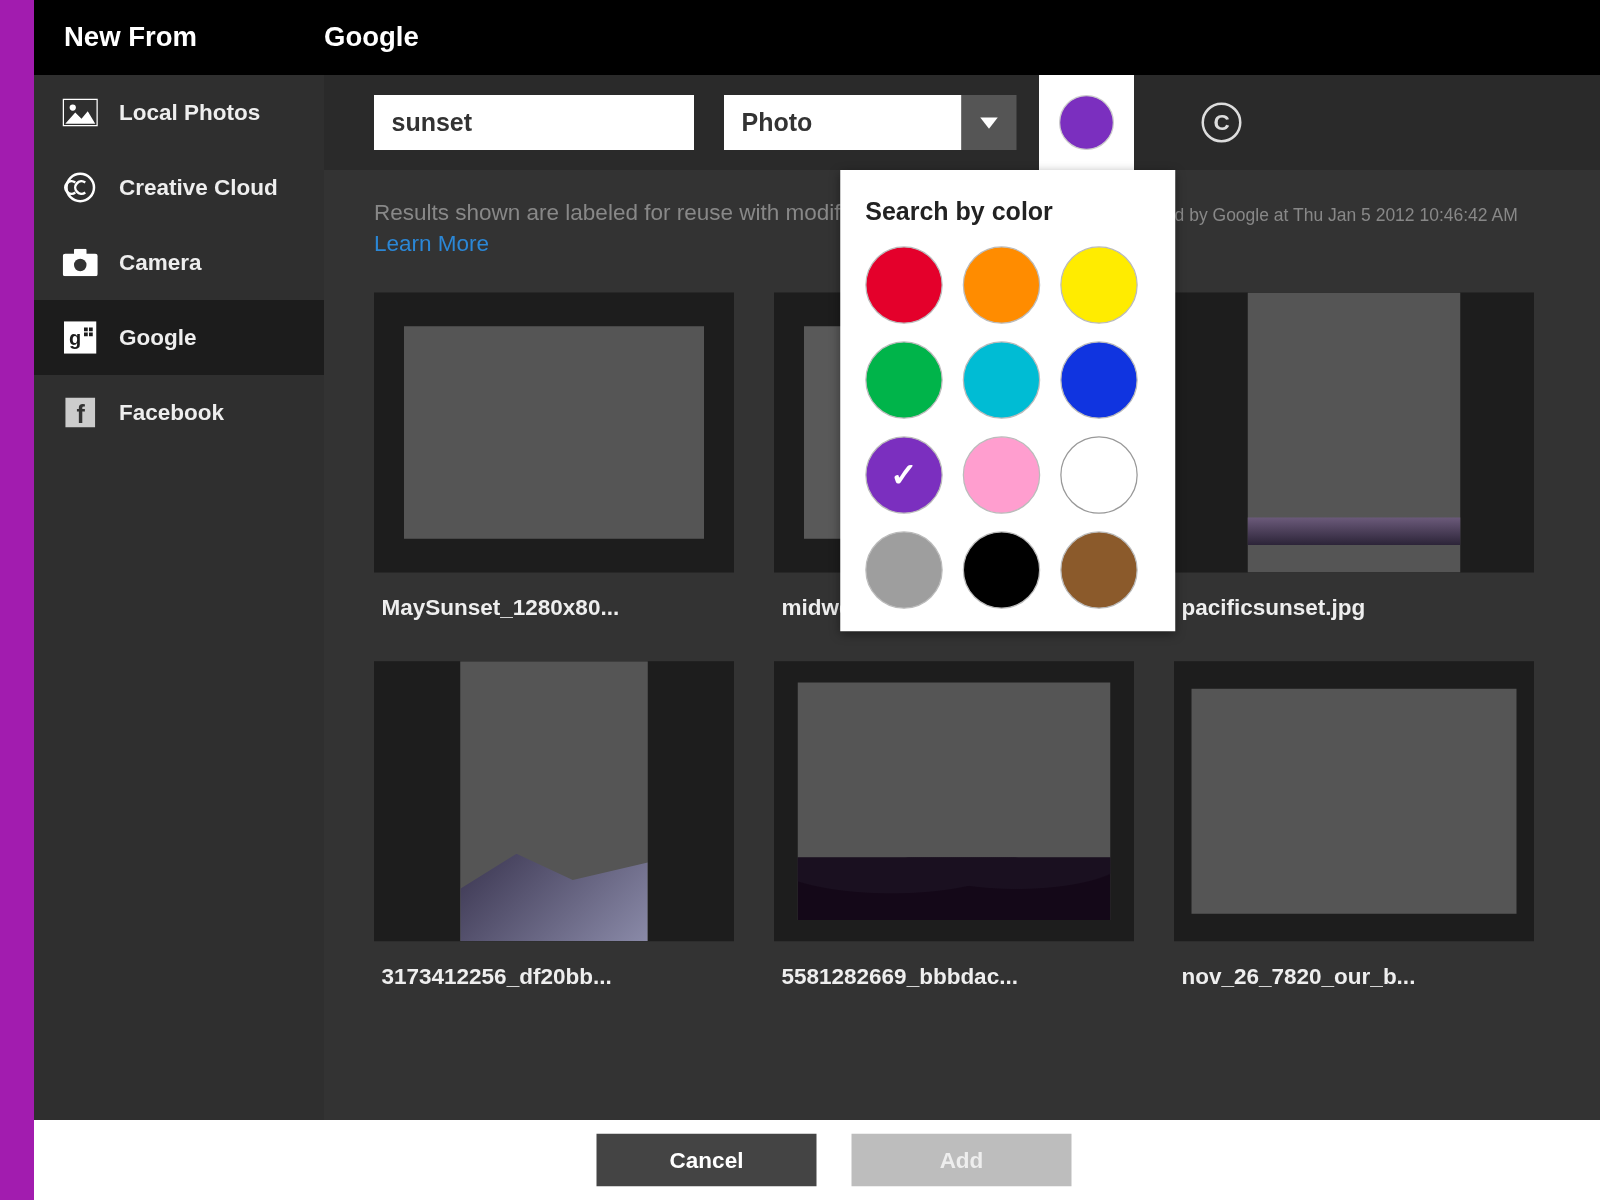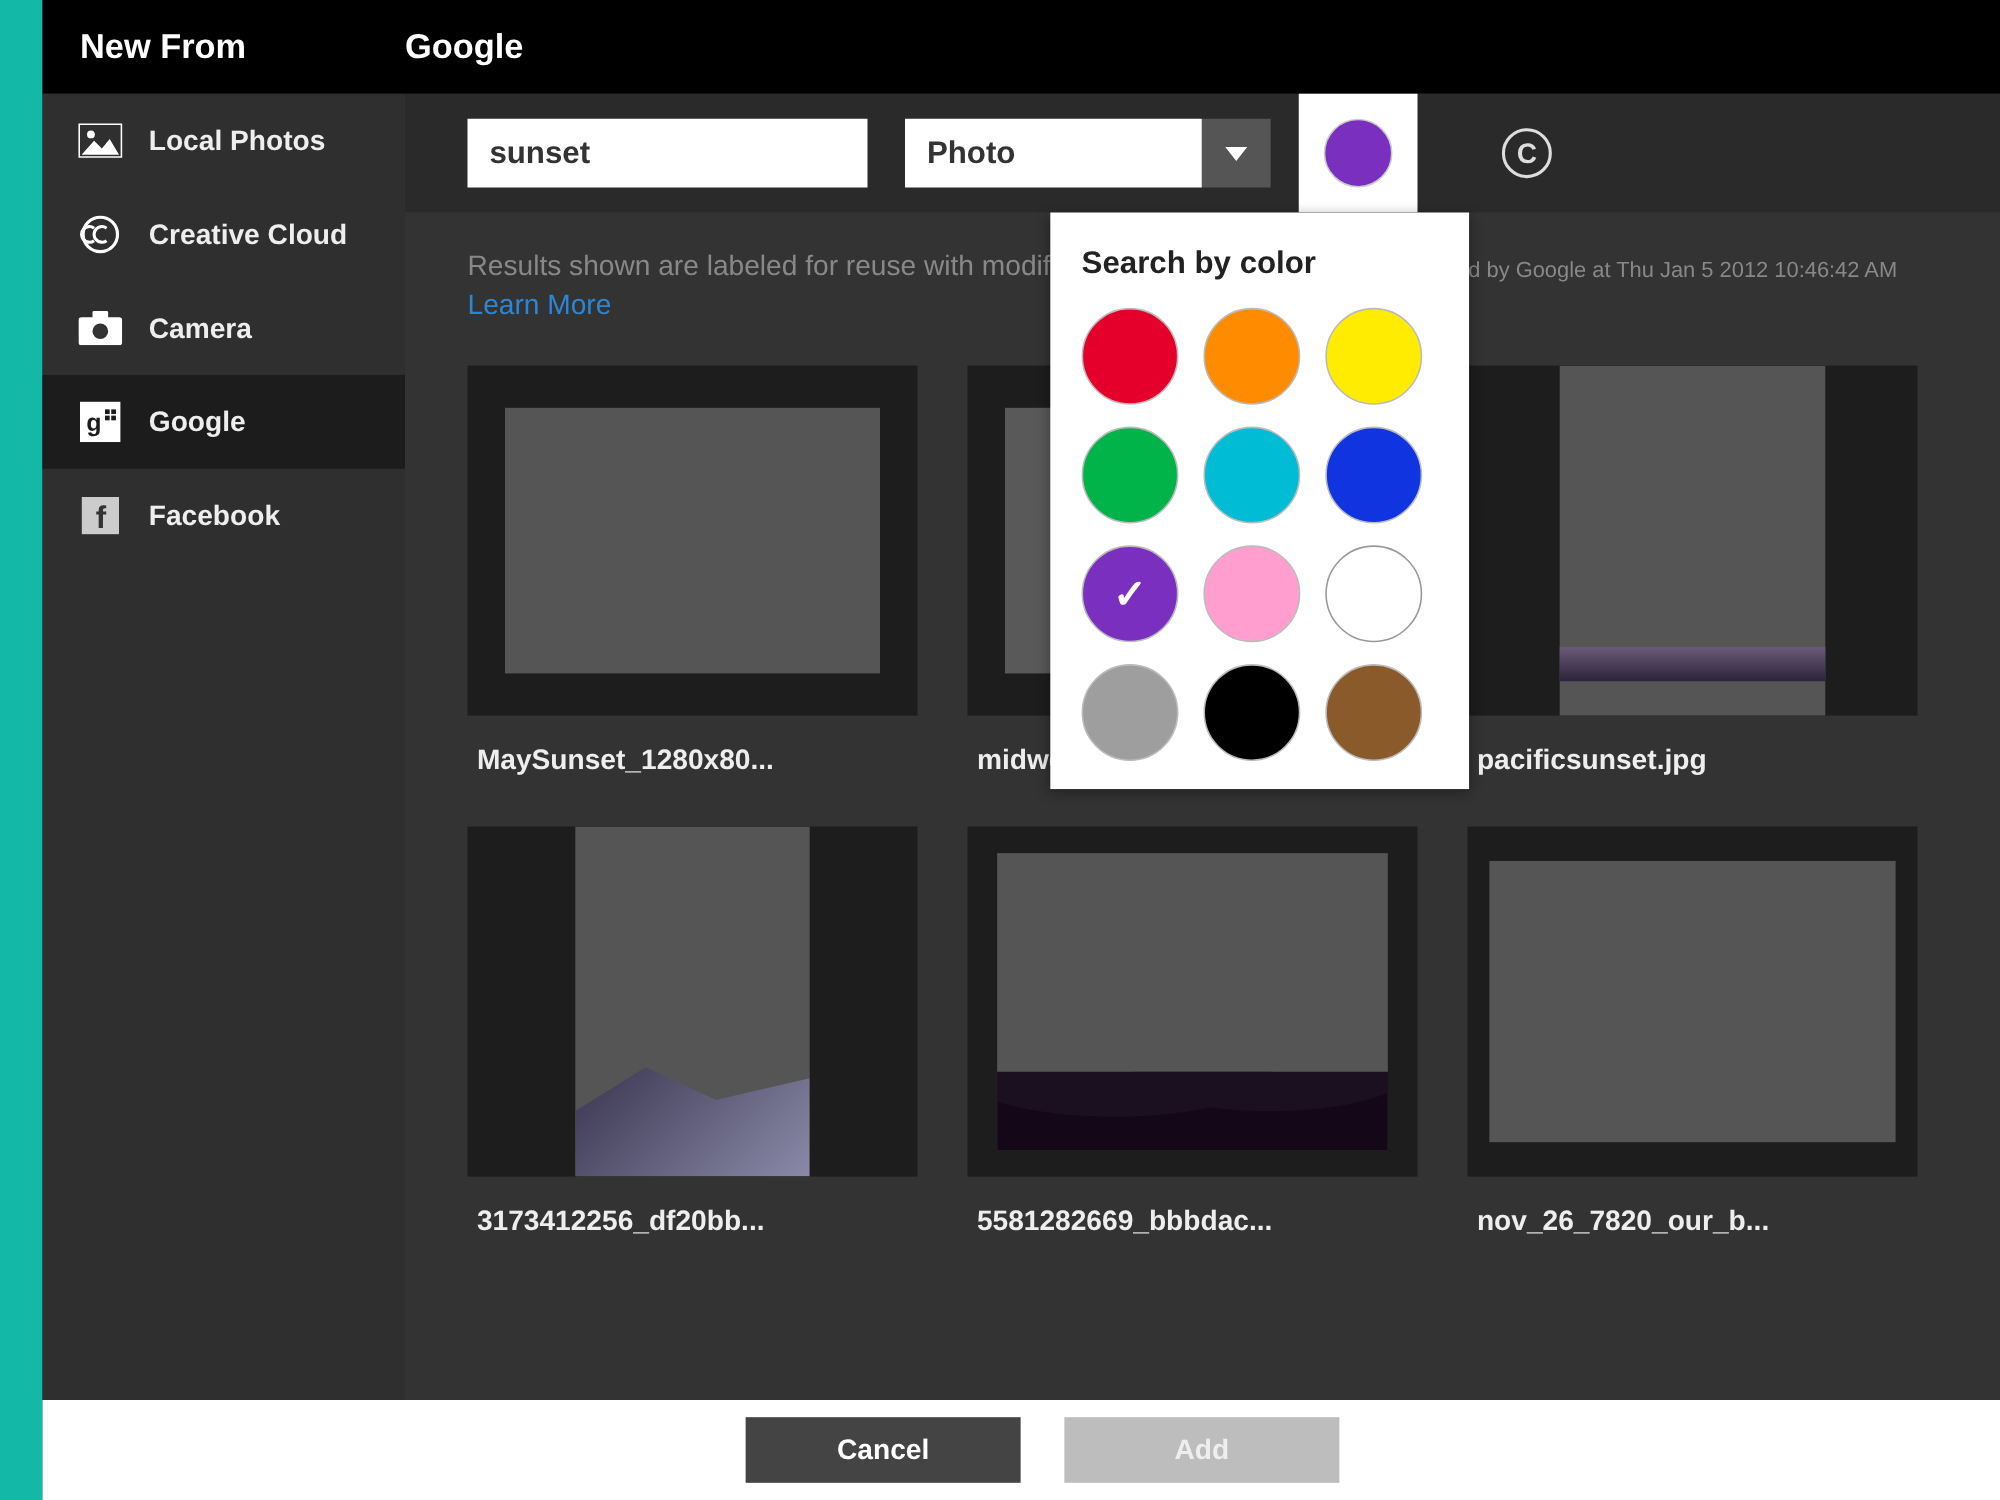--- a/index.html
+++ b/index.html
@@ -1,17 +1,17 @@
 <!DOCTYPE html>
 <html><head>
 <meta charset="utf-8">
 <style>
   * { box-sizing: border-box; margin: 0; padding: 0; }
   html, body { width: 1600px; height: 1200px; overflow: hidden; font-family: Arial, Helvetica, sans-serif; background: #fff; }
-  .letterbox { width: 1348px; height: 1200px; background: #14b8a6; display: flex; flex-direction: column; align-items: center; justify-content: flex-start; }
+  .letterbox { width: 1348px; height: 1200px; background: #a21caf; display: flex; flex-direction: column; align-items: center; justify-content: flex-start; }
   .stage-wrap { width: 1280px; height: 960px; transform: scale(1.25); transform-origin: top left; }
   .stage { width: 1280px; height: 960px; background: #333; position: relative; color: #ddd; }
   
   .header { position: absolute; left: 0; top: 0; width: 1280px; height: 60px; background: #000; display: flex; align-items: center; }
   .header .title-left { padding-left: 24px; font-size: 22px; font-weight: 600; color: #fff; width: 232px; }
   .header .title-main { font-size: 22px; font-weight: 600; color: #fff; }
   
   .sidebar { position: absolute; left: 0; top: 60px; width: 232px; bottom: 64px; background: #2f2f2f; }
   .sb-item { display: flex; align-items: center; gap: 16px; height: 60px; padding-left: 22px; font-size: 18px; font-weight: 600; color: #eee; cursor: pointer; }
   .sb-item.active { background: #1c1c1c; }

